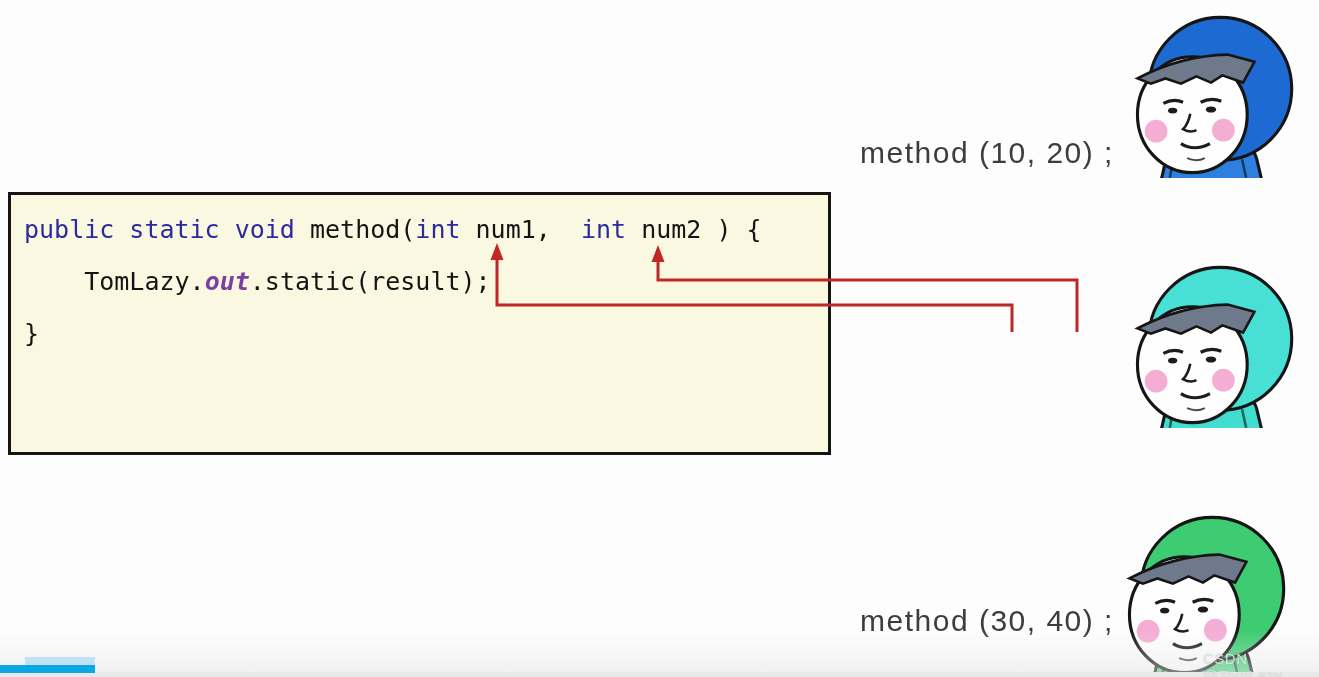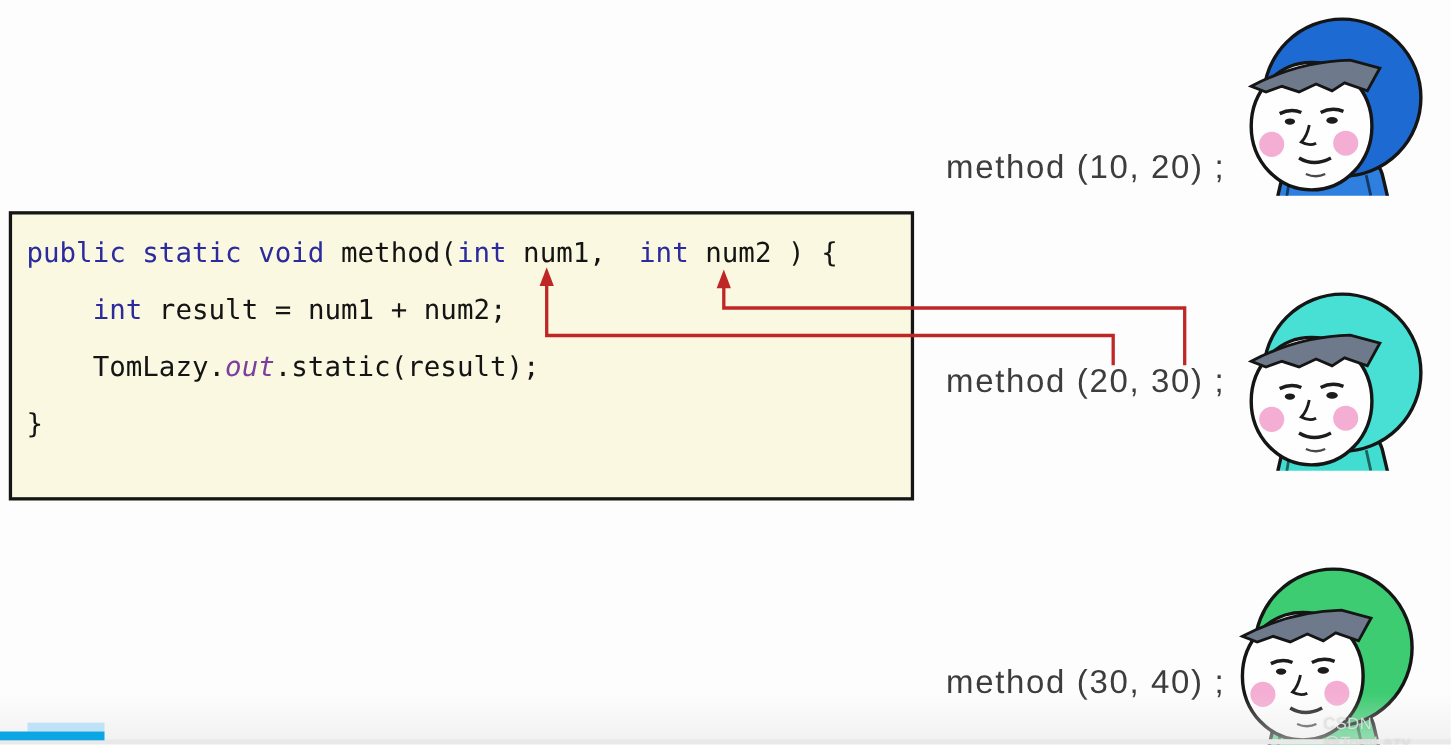--- a/index.html
+++ b/index.html
@@ -7,21 +7,21 @@
           background:#fdfdfd;font-family:"Liberation Sans",sans-serif;}
 
   
   .codebox{position:absolute;left:8px;top:192px;width:823px;height:263px;
            box-sizing:border-box;border:3px solid #151515;background:#fbf8e1;
            padding:9px 0 0 13px;}
   .code-line{white-space:pre;font-family:"DejaVu Sans Mono",monospace;
              font-size:25px;line-height:52px;color:#141414;}
   .code-line span{white-space:pre;}
   .kw{color:#2b2b9e;}
-  .fld{color:#7d3f9e;font-style:italic;}
+  .fld{color:#7d3f9e;font-style:italic;font-weight:bold;}
 
   
   .overlay{position:absolute;left:0;top:0;pointer-events:none;}
 
   
   .call-label{position:absolute;left:860px;font-size:30px;line-height:40px;
               color:#3d3d3d;letter-spacing:1.5px;white-space:pre;}
   .call-1{top:93px;margin-top:40px;} .call-2{top:327px;} .call-3{top:601px;}
 
   
@@ -42,27 +42,25 @@
                background:linear-gradient(to bottom,rgba(232,232,232,0) 0%,rgba(230,230,230,0.55) 100%);
                pointer-events:none;}
 </style>
 </head>
 <body>
 
 <div id="canvas">
 
   <div class="codebox">
     <div class="code-line"><span class="kw">public static void </span><span>method(</span><span class="kw">int</span><span> num1,  </span><span class="kw">int</span><span> num2 ) {</span></div>
-    <div class="code-line"><span>    </span><span class="kw">int</span><span> result = num1 + num2;</span></div>
     <div class="code-line"><span>    TomLazy.</span><span class="fld">out</span><span>.static(result);</span></div>
     <div class="code-line"><span>}</span></div>
   </div>
 
   <div class="call-label call-1">method (10, 20) ;</div>
-  <div class="call-label call-2">method (20, 30) ;</div>
   <div class="call-label call-3">method (30, 40) ;</div>
 
   <svg class="overlay" width="1319" height="677" viewBox="0 0 1319 677">
     <g>
       <path d="M1012,332 L1012,305 L497,305 L497,258" fill="none" stroke-width="3" stroke="#bf2727"></path>
       <polygon points="497,243 490.5,260 503.5,260" fill="#bf2727"></polygon>
     </g>
     <g>
       <path d="M1077,332 L1077,280 L658,280 L658,260" fill="none" stroke-width="3" stroke="#bf2727"></path>
       <polygon points="658,245 651.5,262 664.5,262" fill="#bf2727"></polygon>

